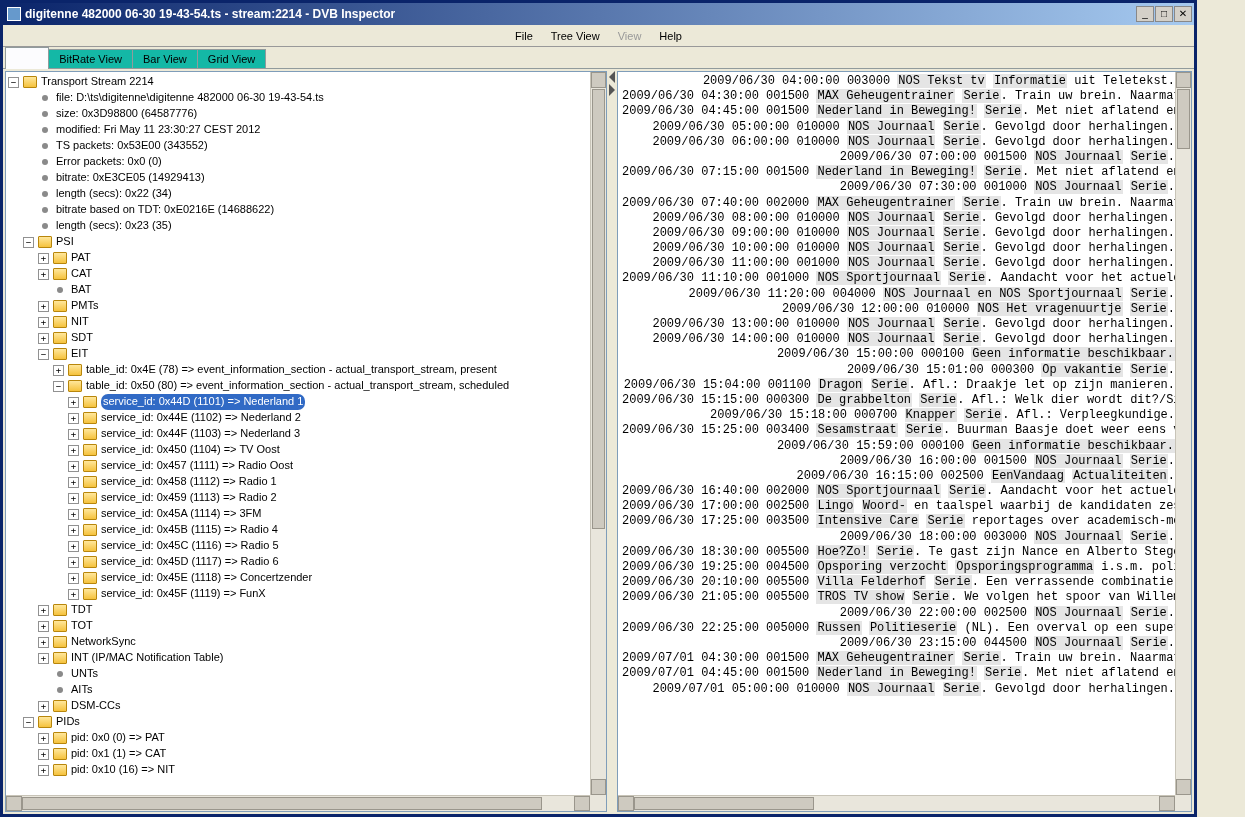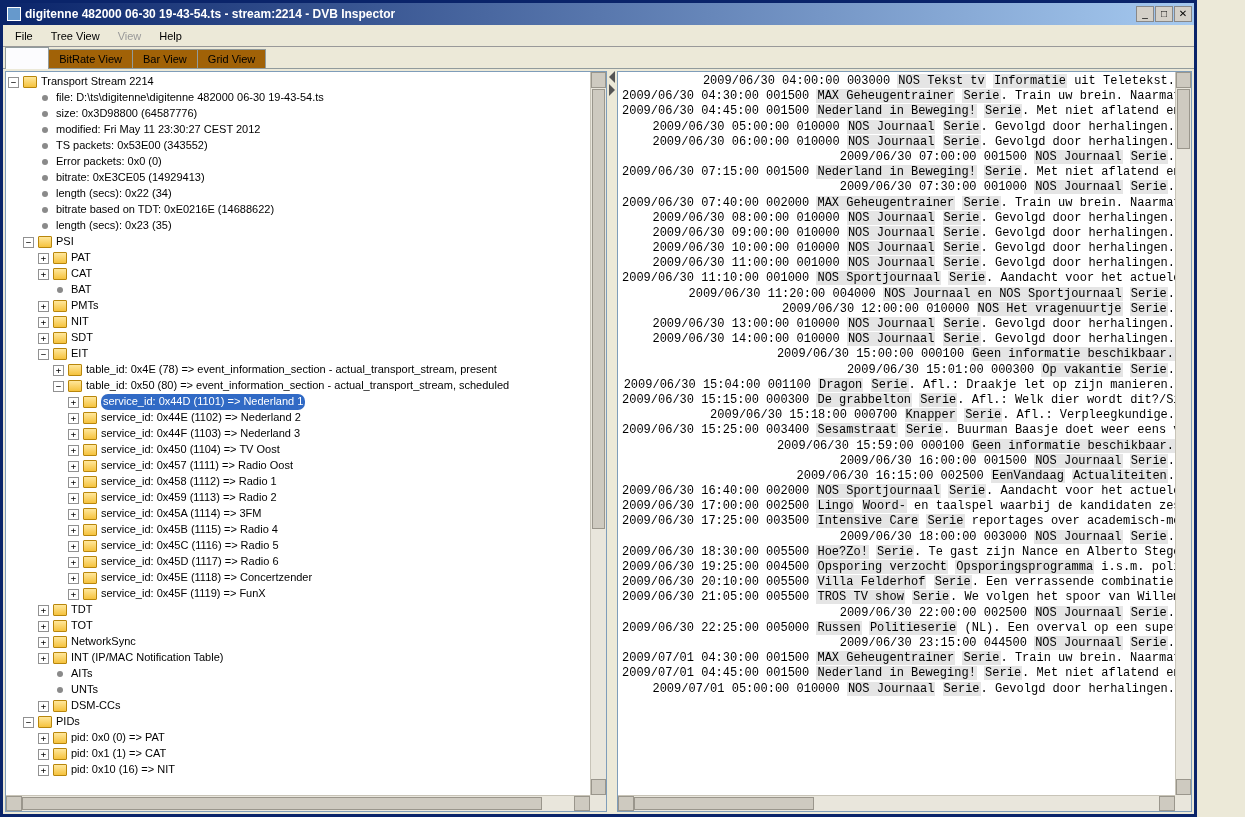--- a/index.html
+++ b/index.html
@@ -23,25 +23,25 @@
   background: linear-gradient(to right, #0a246a, #a6caf0);
   color: white;
   display: flex; align-items: center;
   padding: 0 2px 0 4px;
   font-size: 12px;
 }
 .titlebar .icon-sq { width:14px;height:14px;background:#6699cc;border:1px solid #fff;margin-right:4px; }
 .titlebar .title { flex:1; font-weight:bold; white-space:nowrap; overflow:hidden; }
 .winbtns { display:flex; gap:1px; }
 .winbtn { width:18px;height:16px;background:#d4d0c8;border:1px solid #888;color:#000;display:flex;align-items:center;justify-content:center;font-size:10px;font-family:Arial;cursor:default;line-height:1; }
-.menubar { height:22px; background:#ece9d8; display:flex; align-items:center; padding:8px 6px; gap:6px; border-bottom:1px solid #999; }
+.menubar { height:22px; background:#ece9d8; display:flex; align-items:center; padding:8px 6px; gap:6px; border-bottom:1px solid #999;justify-content:center; }
 .menuitem { padding:2px 6px; cursor:default; }
 .menuitem.disabled { color:#999; }
 .tabbar { height:22px; display:flex; align-items:flex-end; padding:0 2px; background:#ece9d8; border-bottom:1px solid #919b9c; }
-.tab { padding:3px 10px; border:1px solid #919b9c; border-bottom:none; background:#a16207; margin-right:-1px;cursor:default;font-size:11px; }
+.tab { padding:3px 10px; border:1px solid #919b9c; border-bottom:none; background:#14b8a6; margin-right:-1px;cursor:default;font-size:11px; }
 .tab.active { background:#fcfcfe; position:relative; top:15px; padding-top:20px; }
 .content { flex:1; display:flex; position:relative; background:#ece9d8; overflow:hidden;}
 .pane { background:#fff; border:1px solid #7f9db9; margin:2px; display:flex; flex-direction:column; overflow:hidden;}
 .pane.left { width:602px; }
 .pane.right { flex:1; }
 .splitter { width:6px; display:flex;flex-direction:column;align-items:center;justify-content:flex-start;padding-top:2px;gap:0;}
 .splitter .arrow{width:0;height:0;border-top:6px solid transparent;border-bottom:6px solid transparent;}
 .splitter .arrow.l{border-right:6px solid #555;margin-bottom:1px;}
 .splitter .arrow.r{border-left:6px solid #555;}
 .scrollwrap { flex:1; overflow:hidden; position:relative; }
@@ -373,28 +373,28 @@
               <span class="spacer"></span>
               <span class="exp">+</span>
               <span class="folder"></span>
               <span class="label">INT (IP/MAC Notification Table)</span>
             </div>
             <div class="row">
               <span class="spacer"></span>
               <span class="spacer"></span>
               <span class="spacer" style="width:15px"></span>
               <span class="dot"></span>
+              <span class="label">UNTs</span>
+            </div>
+            <div class="row">
+              <span class="spacer"></span>
+              <span class="spacer"></span>
+              <span class="spacer" style="width:15px"></span>
+              <span class="dot"></span>
               <span class="label">AITs</span>
-            </div>
-            <div class="row">
-              <span class="spacer"></span>
-              <span class="spacer"></span>
-              <span class="spacer" style="width:15px"></span>
-              <span class="dot"></span>
-              <span class="label">UNTs</span>
             </div>
             <div class="row">
               <span class="spacer"></span>
               <span class="spacer"></span>
               <span class="exp">+</span>
               <span class="folder"></span>
               <span class="label">DSM-CCs</span>
             </div>
             <div class="row">
               <span class="spacer"></span>

